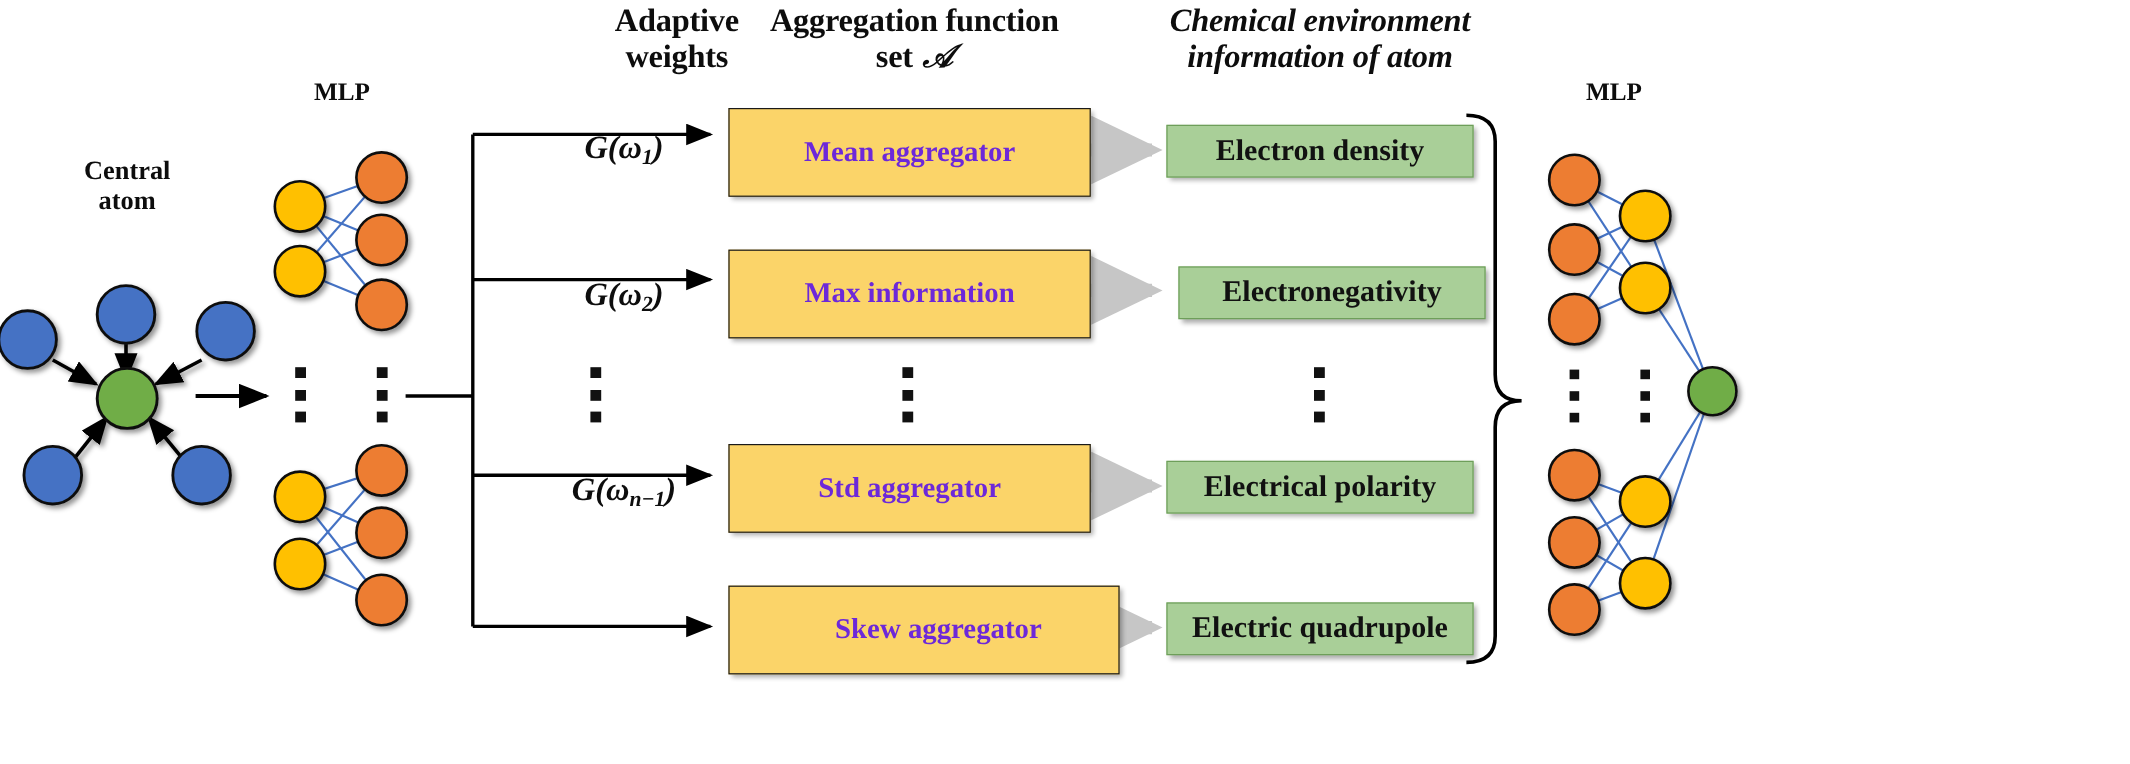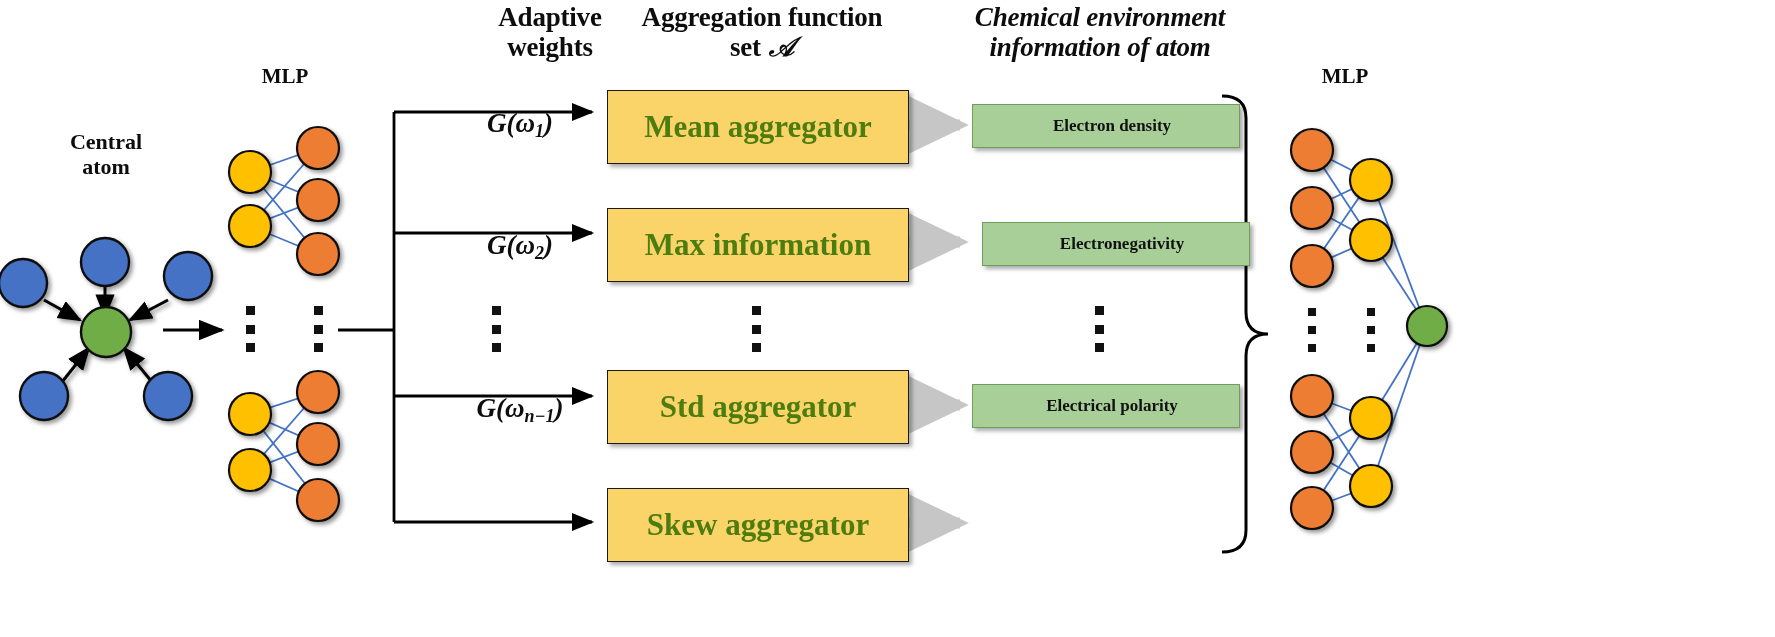--- a/index.html
+++ b/index.html
@@ -22,29 +22,28 @@
   .wlab .om{font-style:italic;}
 
   
   .sidelab{font-size:22px;}
   .mlplab{font-size:21px;}
 
   
   .abox{
     position:absolute;background:#FBD469;border:1.6px solid #1a1a1a;
     display:flex;align-items:center;justify-content:center;
-    font-size:31px;font-weight:bold;color:#4d7c0f;
+    font-size:24px;font-weight:bold;color:#6d28d9;
     box-shadow:3px 3px 4px rgba(0,0,0,0.33);
   }
   .cbox{
     position:absolute;background:#A9CF98;border:1.6px solid #6E9E5A;
     display:flex;align-items:center;justify-content:center;
-    font-size:17px;font-weight:bold;color:#111;
+    font-size:25px;font-weight:bold;color:#111;
     box-shadow:3px 3px 4px rgba(0,0,0,0.33);
-    padding-left:12px;
   }
 
   
   .vdots{position:absolute;display:flex;flex-direction:column;justify-content:space-between;align-items:center;}
   .vdots i{display:block;width:9px;height:9px;background:#111;}
   .vdots.sm i{width:8px;height:8px;}
   .scriptA{font-family:"DejaVu Serif",serif;font-style:italic;font-weight:bold;}
 </style>
 </head>
 <body>
@@ -175,21 +174,21 @@
         <circle cx="1371" cy="418" r="21" fill="#FFC000" stroke="#111" stroke-width="2.2"></circle>
         <circle cx="1371" cy="486" r="21" fill="#FFC000" stroke="#111" stroke-width="2.2"></circle>
       </g>
     </g>
 
     <g filter="url(#shdw)">
       <circle cx="1427" cy="326" r="20" fill="#70AD47" stroke="#111" stroke-width="2.2"></circle>
     </g>
   </svg>
 
-  <div class="txt hdr" style="left:450px;top:2px;width:200px;">Adaptive
+  <div class="txt hdr" style="left:464px;top:2px;width:200px;">Adaptive
 weights</div>
 
   <div class="txt hdr" style="left:612px;top:2px;width:300px;"><span>Aggregation function
 set</span><span class="scriptA" style="margin-left:8px;">𝒜</span></div>
 
   <div class="txt hdr" style="left:935px;top:2px;width:330px;font-style:italic;">Chemical environment
 information of atom</div>
 
   <div class="txt mlplab" style="left:225px;top:65px;width:120px;">MLP</div>
 
@@ -205,25 +204,26 @@
   <div class="txt wlab" style="left:440px;top:200px;width:160px;">
     <span>G</span>(<span class="om">ω</span><span class="sub">2</span>)
   </div>
   <div class="txt wlab" style="left:430px;top:363px;width:180px;">
     <span>G</span>(<span class="om">ω</span><span class="sub">n−1</span>)
   </div>
 
   <div class="abox" style="left:607px;top:90px;width:300px;height:72px;">Mean aggregator</div>
   <div class="abox" style="left:607px;top:208px;width:300px;height:72px;">Max information</div>
   <div class="abox" style="left:607px;top:370px;width:300px;height:72px;">Std aggregator</div>
-  <div class="abox" style="left:607px;top:488px;width:300px;height:72px;">Skew aggregator</div>
+  <div class="abox" style="left:607px;top:488px;width:300px;height:72px;padding-left:24px;">Skew aggregator</div>
 
   <div class="cbox" style="left:972px;top:104px;width:254px;height:42px;">Electron density</div>
   <div class="cbox" style="left:972px;top:222px;width:254px;height:42px;margin-left:10px;">Electronegativity</div>
   <div class="cbox" style="left:972px;top:384px;width:254px;height:42px;">Electrical polarity</div>
+  <div class="cbox" style="left:972px;top:502px;width:254px;height:42px;">Electric quadrupole</div>
 
   <div class="vdots" style="left:246px;top:306px;width:9px;height:46px;">
     <i></i>
       <i></i>
       <i></i>
   </div>
   <div class="vdots" style="left:314px;top:306px;width:9px;height:46px;">
     <i></i>
       <i></i>
       <i></i>

